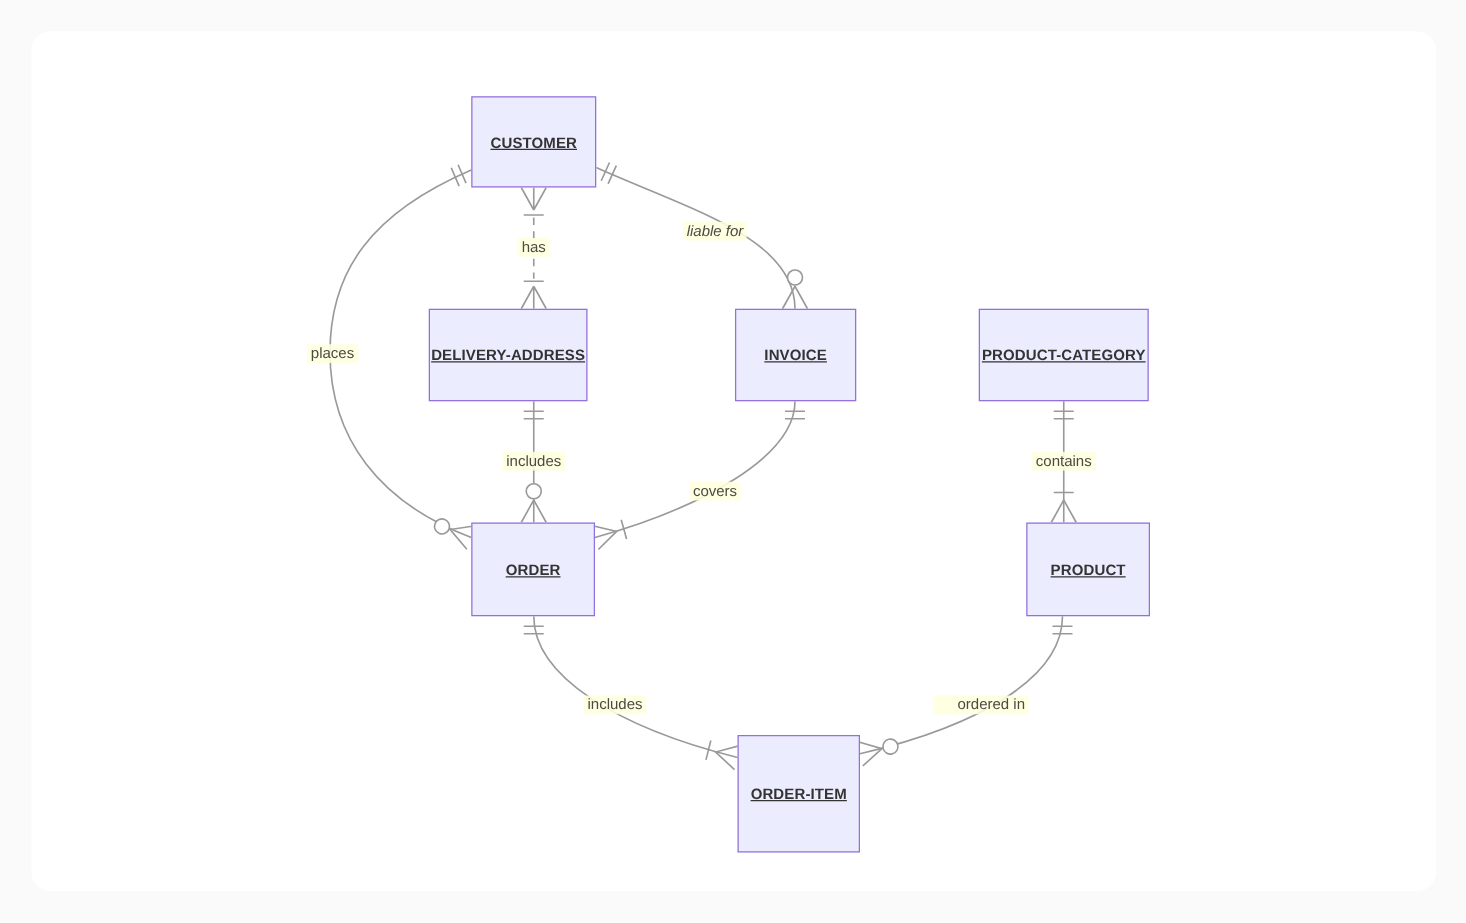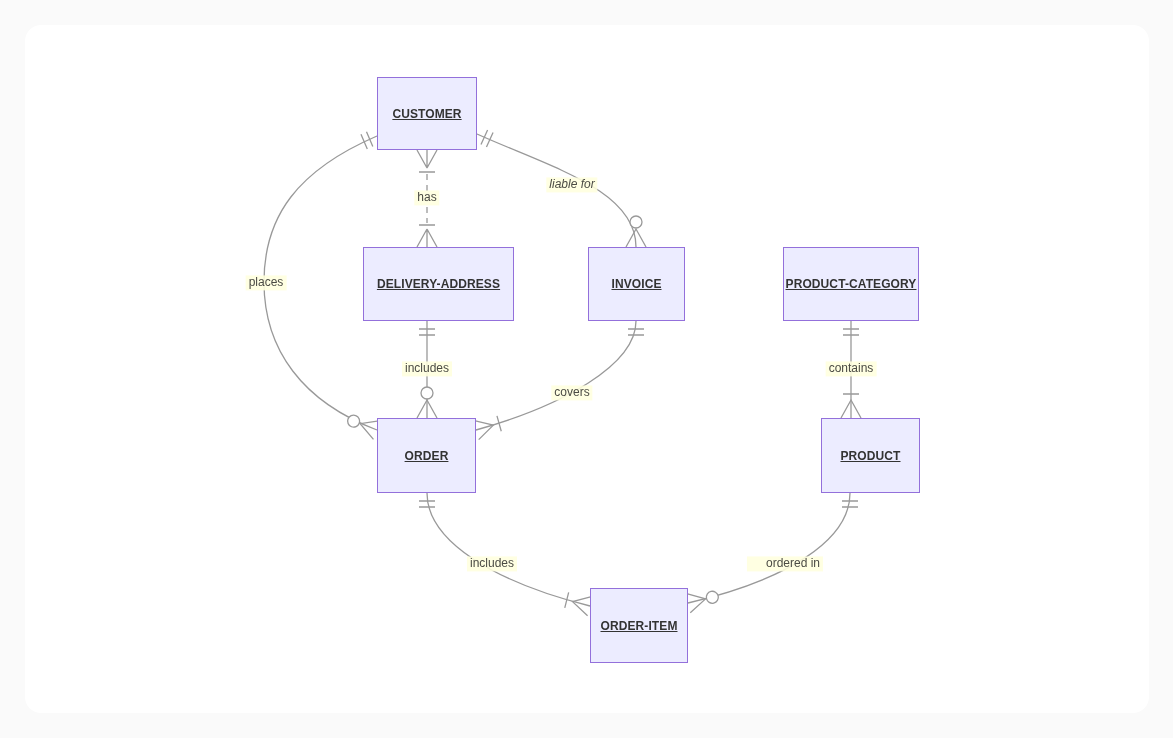--- a/index.html
+++ b/index.html
@@ -32,26 +32,26 @@
     position: absolute;
     transform: translate(-50%, -50%);
     background: rgba(255, 255, 222, 0.88);
     padding: 1px 3px;
     font-size: 12px; color: #4b4b44;
     white-space: nowrap;
     line-height: 1.1;
   }
   
   #e-customer          { left: 377px; top:  77px; width: 100px; height: 73px; }
-  #e-delivery-address  { left: 363px; top: 247px; width: 151px; height: 74px; }
+  #e-delivery-address  { left: 343px; top: 247px; width: 127px; height: 74px; }
   #e-invoice           { left: 588px; top: 247px; width:  97px; height: 74px; }
   #e-product-category  { left: 783px; top: 247px; width: 136px; height: 74px; }
   #e-order             { left: 377px; top: 418px; width:  99px; height: 75px; }
   #e-product           { left: 801px; top: 418px; width:  99px; height: 75px; margin-left: 20px; }
-  #e-order-item        { left: 590px; top: 588px; width:  98px; height: 75px; }
+  #e-order-item        { left: 590px; top: 588px; width:  98px; height: 94px; }
   
   #l-has        { left: 427px; top: 198px; }
   #l-places     { left: 266px; top: 283px; }
   #l-liable-for { left: 572px; top: 185px; font-style: italic; }
   #l-receives   { left: 427px; top: 369px; }
   #l-covers     { left: 572px; top: 393px; }
   #l-contains   { left: 851px; top: 369px; }
   #l-includes   { left: 492px; top: 564px; }
   #l-ordered-in { left: 785px; top: 564px; padding-left: 19px; }
 </style>

